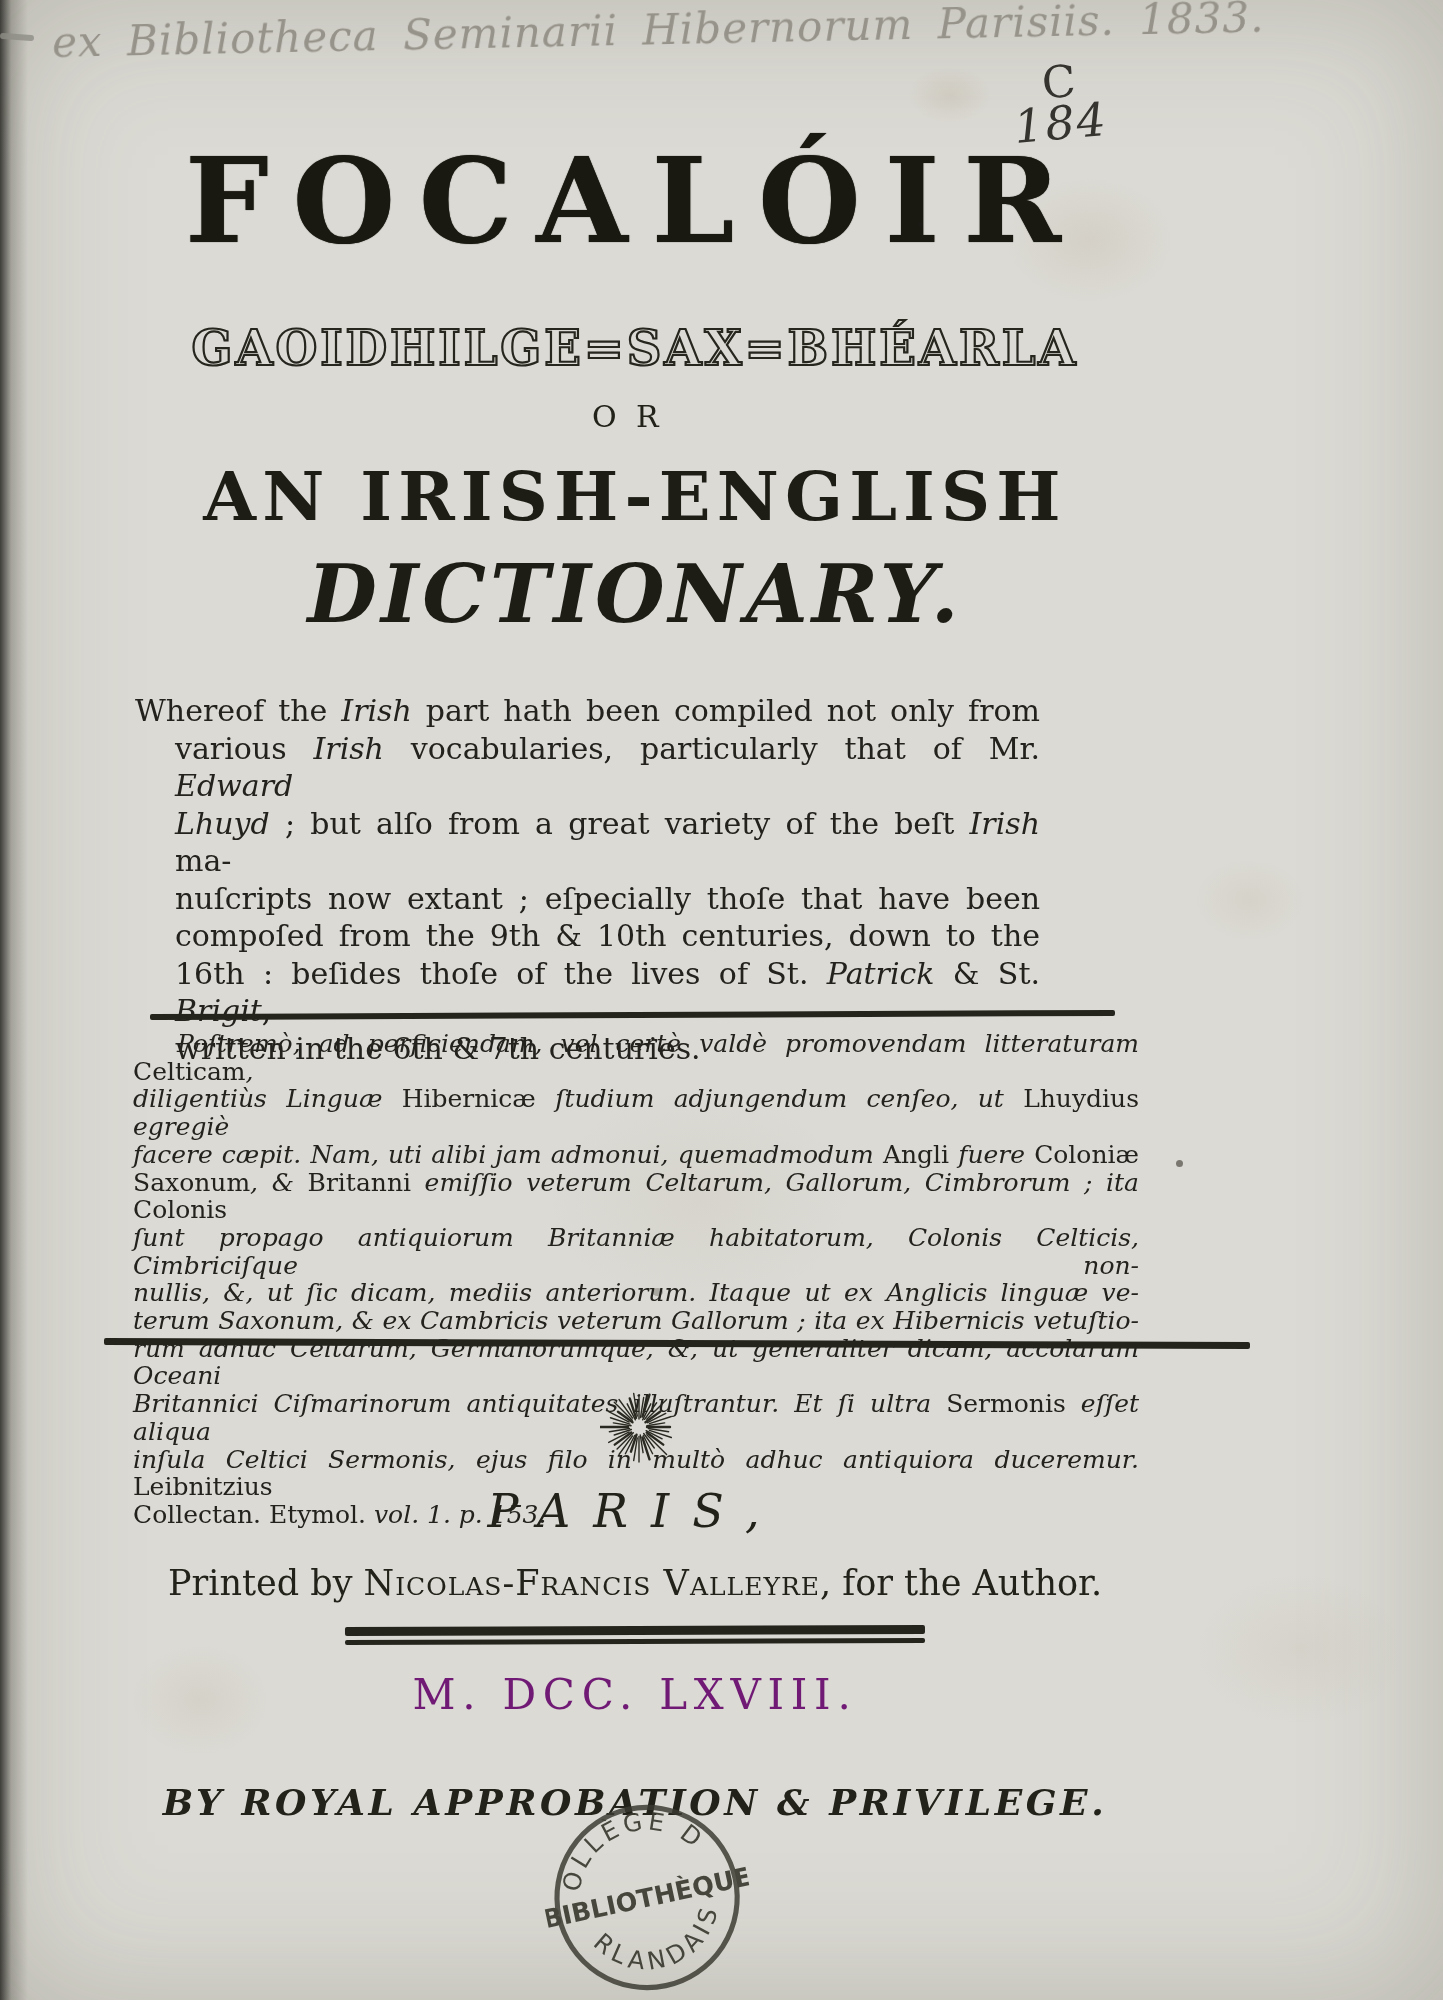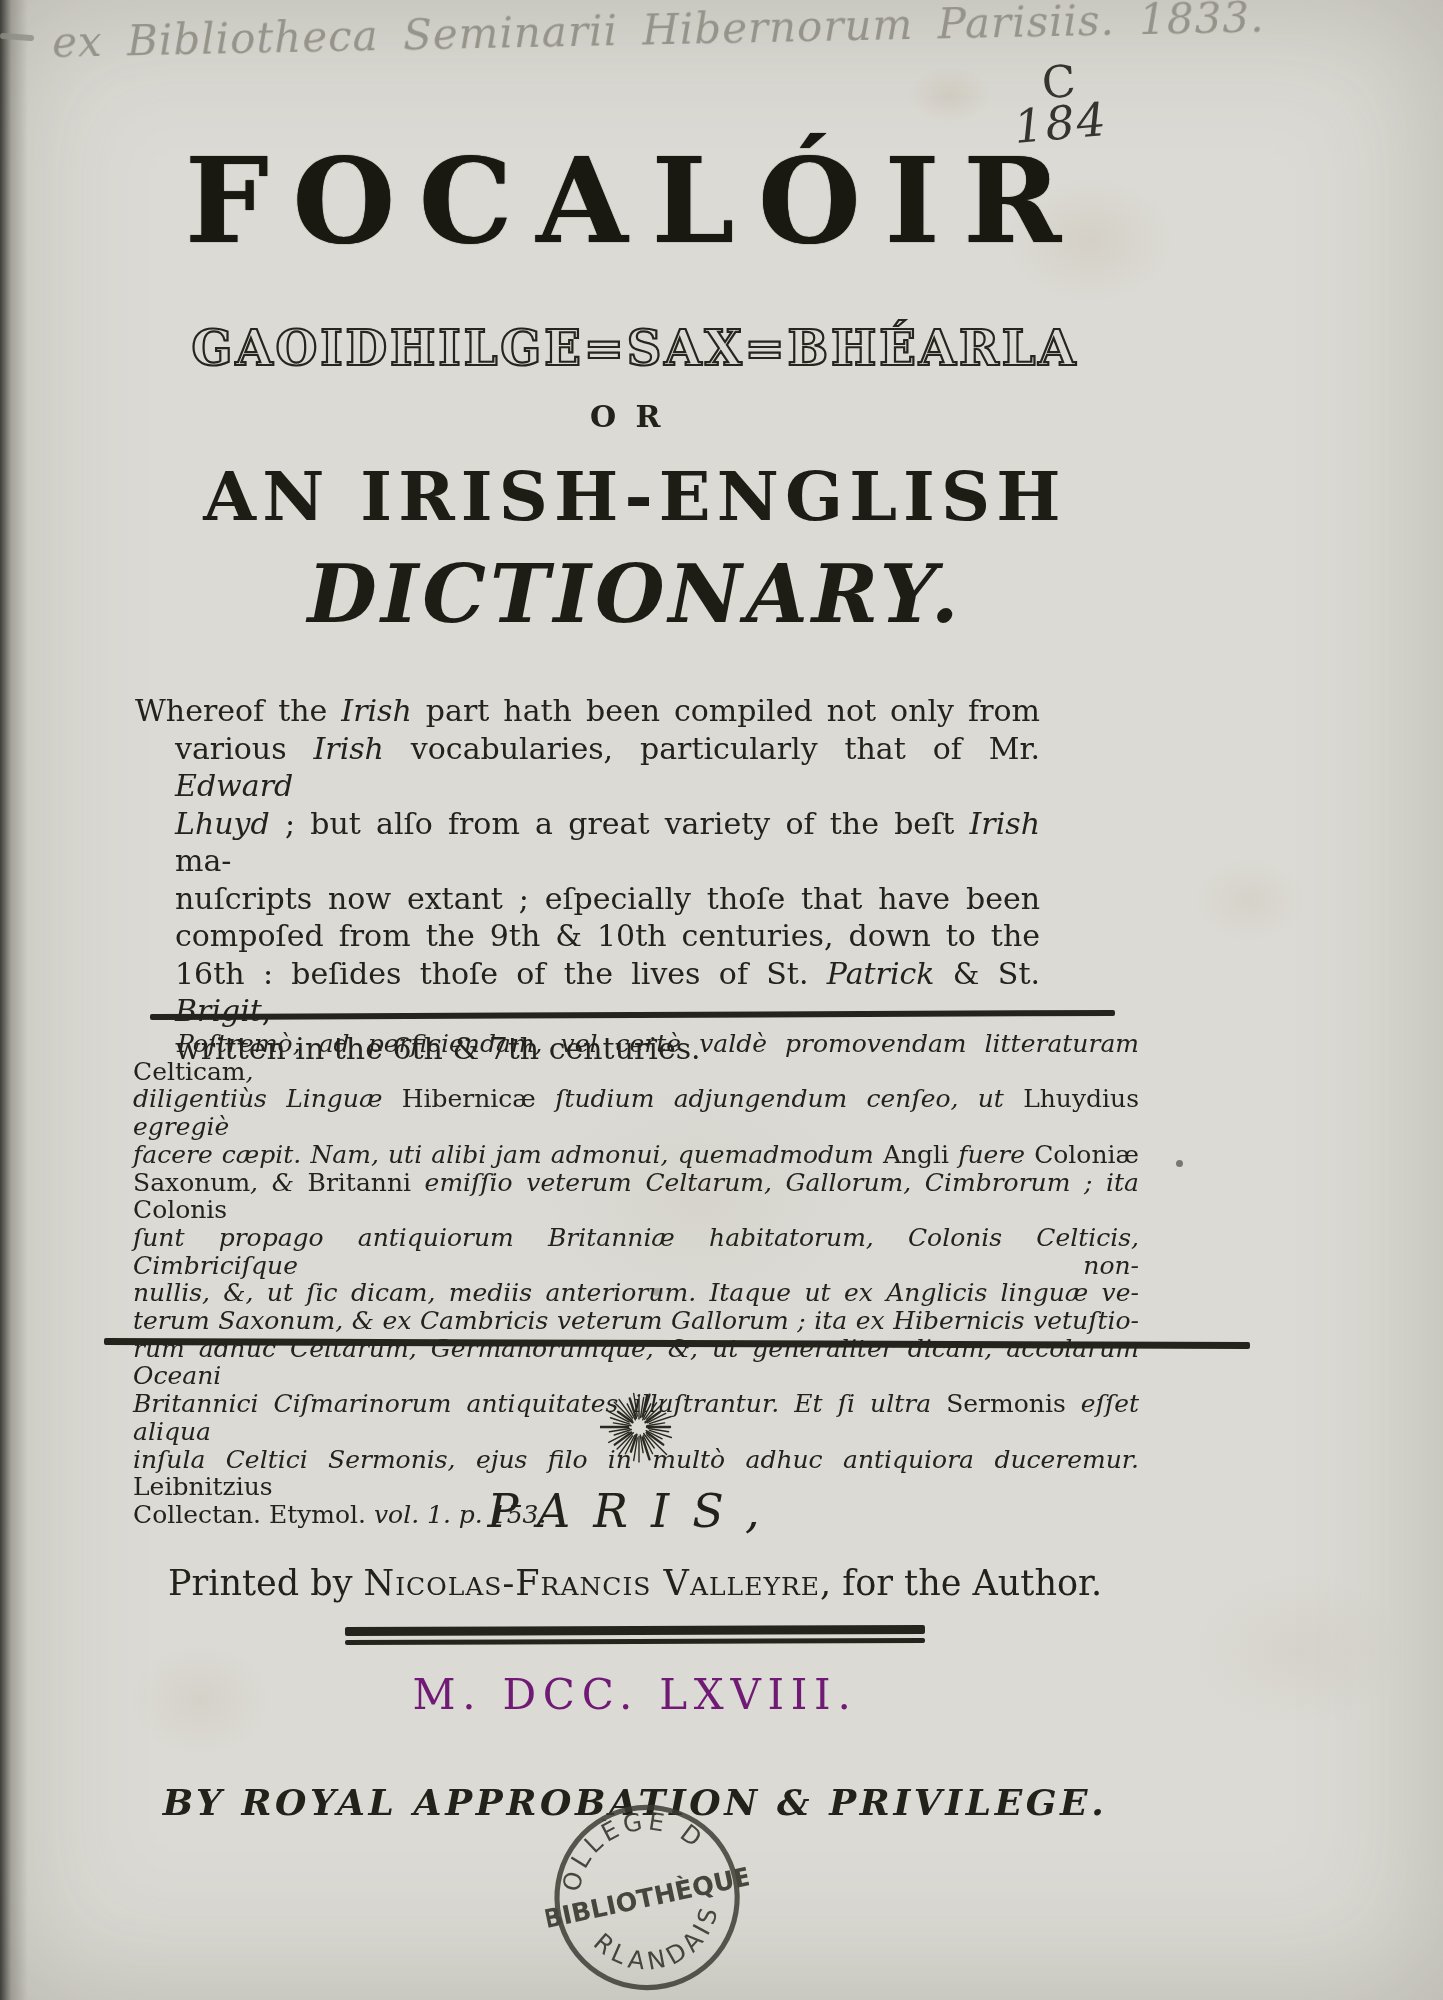--- a/index.html
+++ b/index.html
@@ -30,21 +30,21 @@
     font-style:italic;font-size:42px;color:#96938a;
     white-space:nowrap;word-spacing:10px;letter-spacing:1px;
     transform:rotate(-1.2deg);filter:blur(.4px);text-align:left;
   }
   .shelf-c{position:absolute;left:1042px;top:56px;font-size:44px;color:#35342e;transform:rotate(-4deg);}
   .shelf-n{position:absolute;left:1014px;top:96px;font-size:46px;color:#35342e;font-style:italic;transform:rotate(-5deg);letter-spacing:2px;}
 
   .main-title{top:142px;font-size:118px;line-height:1;font-weight:bold;letter-spacing:.20em;color:#191811;text-shadow:0 0 1px #191811;}
   .irish-subtitle{top:324px;font-size:48px;line-height:1;font-weight:bold;letter-spacing:.06em;
     color:#dbdad4;-webkit-text-stroke:2.2px #26251e;text-shadow:0 0 1px #26251e;}
-  .or-label{top:402px;font-size:30px;line-height:1;letter-spacing:.65em;color:#23221a;font-weight:bold;}
+  .or-label{top:402px;font-size:30px;line-height:1;letter-spacing:.65em;color:#23221a;}
   .english-subtitle{top:462px;font-size:68px;line-height:1;font-weight:bold;letter-spacing:.09em;color:#1d1c15;}
   .dictionary{top:554px;font-size:80px;line-height:1;font-weight:bold;font-style:italic;letter-spacing:.05em;color:#1d1c15;}
 
   .desc{position:absolute;left:135px;top:692px;width:905px;font-size:30px;line-height:37.5px;text-align:left;}
   .desc .tline:not(:first-child){padding-left:40px;}
   .quote{position:absolute;left:112px;top:1030px;width:1006px;font-size:25px;line-height:27.7px;font-style:italic;text-align:left;margin-left:21px;}
   .quote .tline:first-child{text-indent:44px;}
   .quote i{font-style:normal;}
   .tline{text-align:justify;text-align-last:justify;}
   .tline.last{text-align-last:left;}

